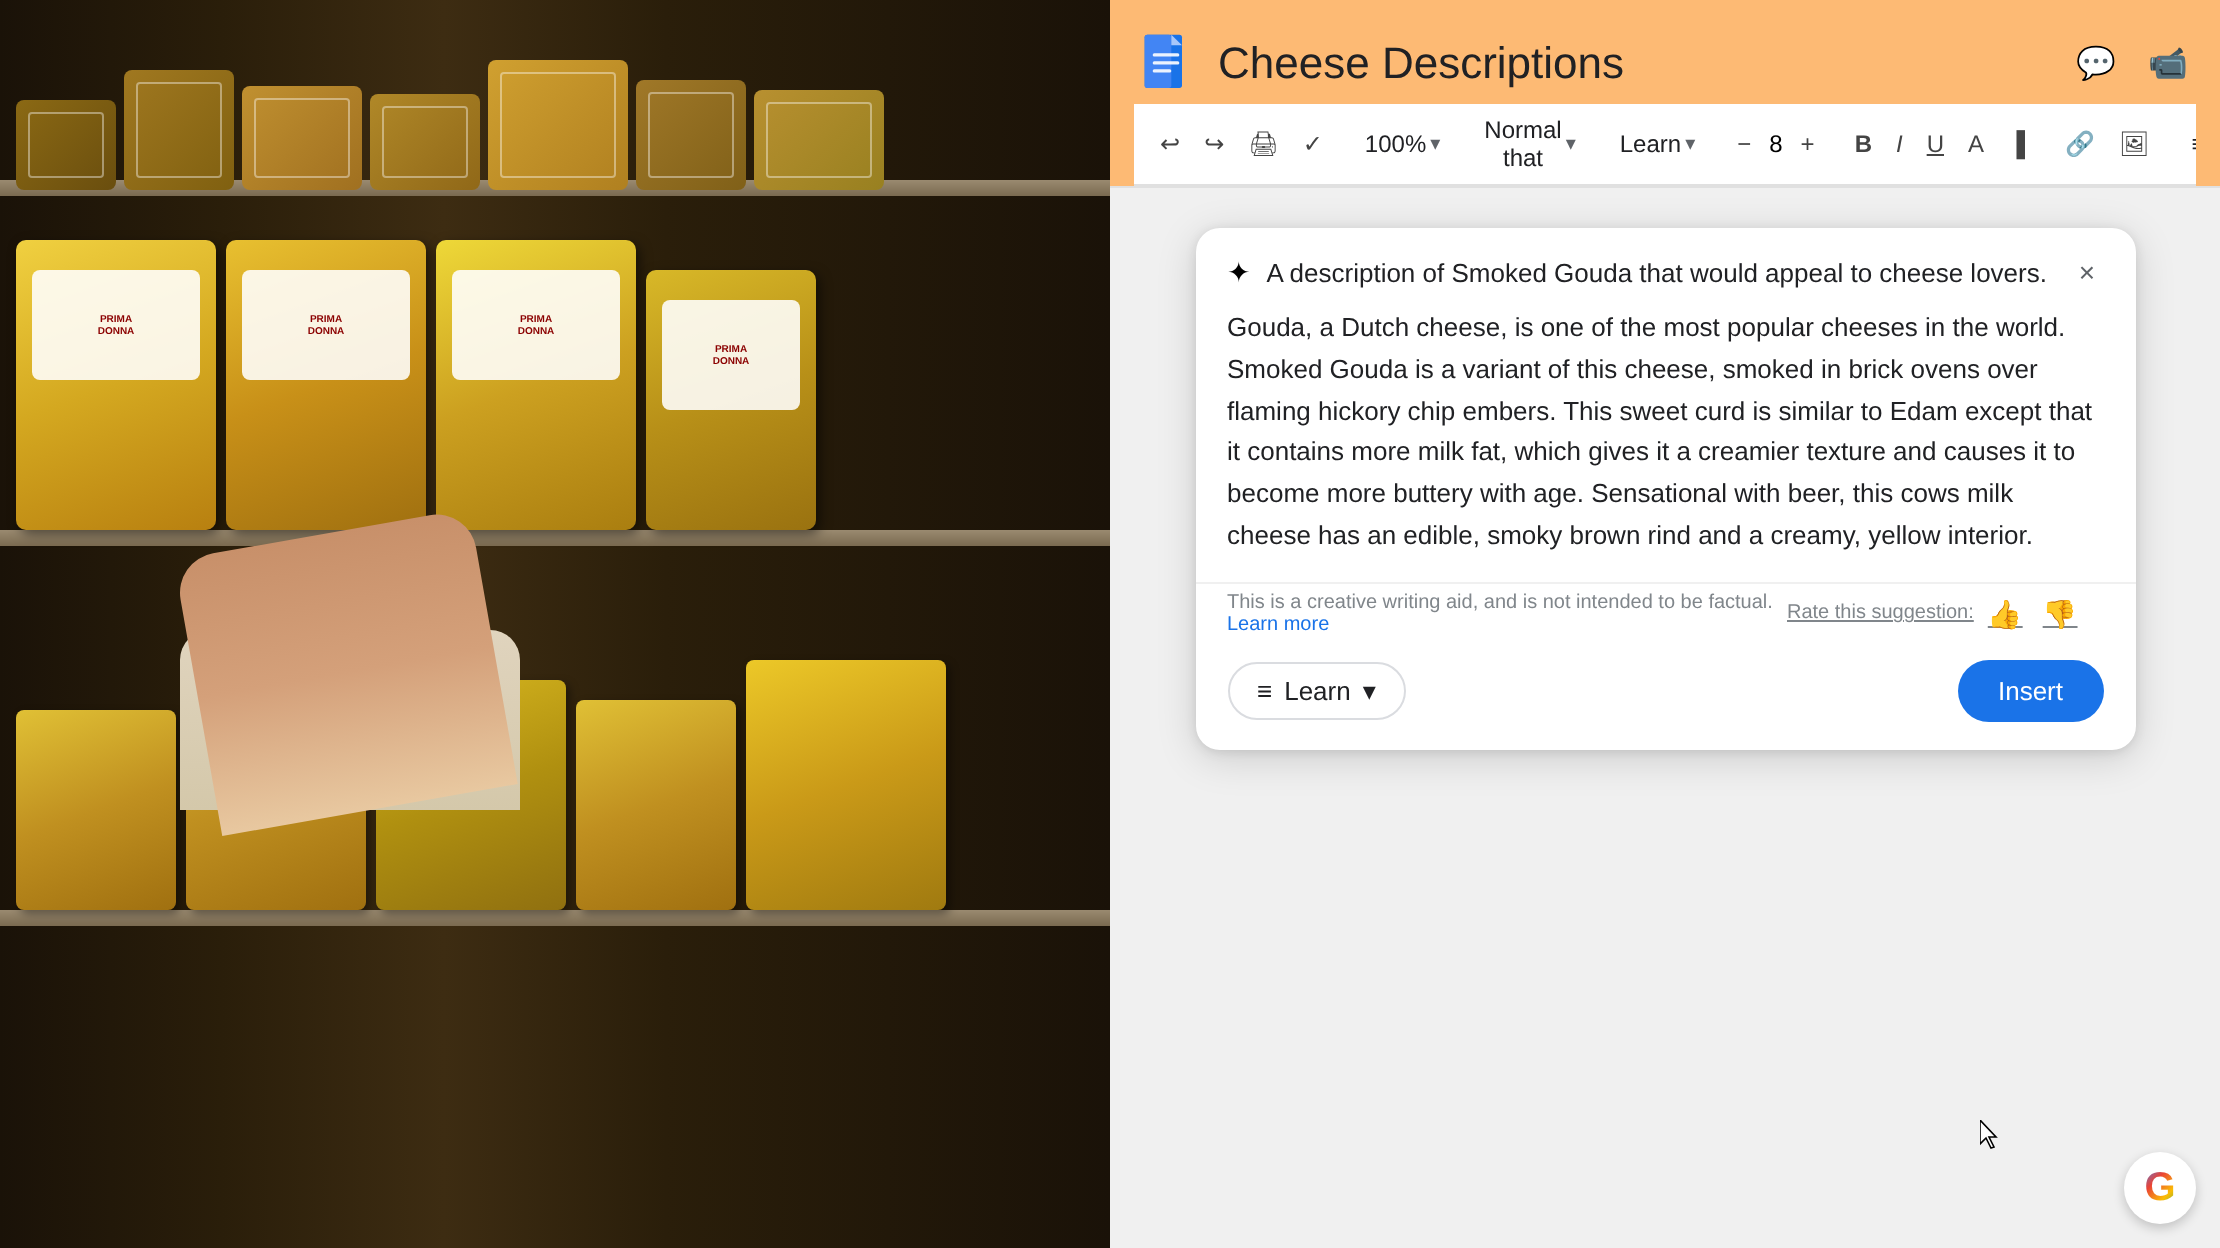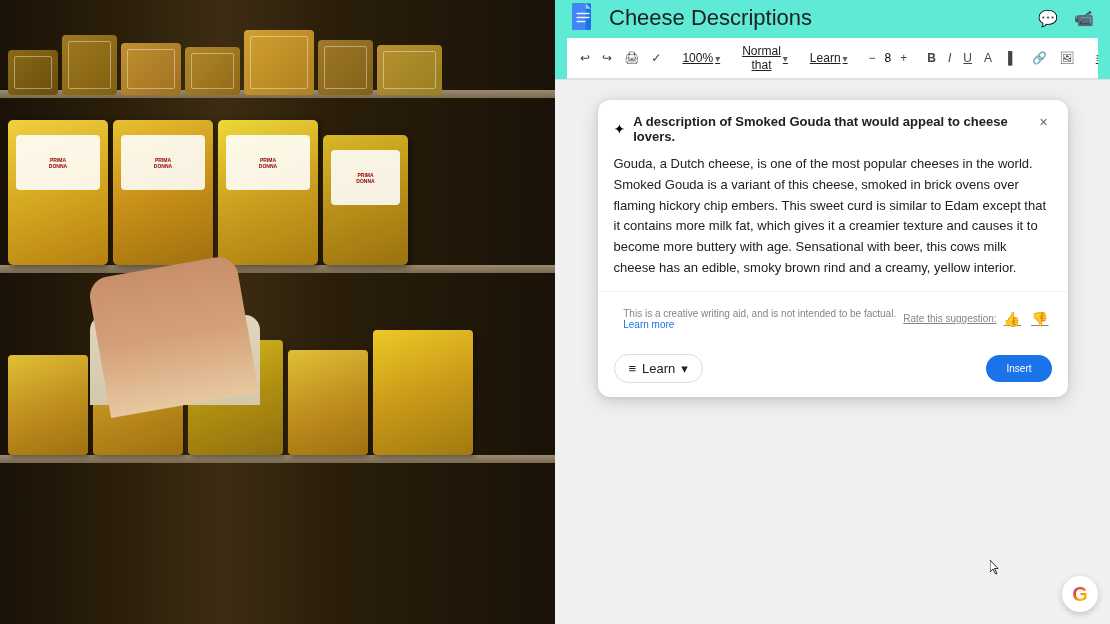--- a/index.html
+++ b/index.html
@@ -26,22 +26,22 @@
       width: 555px;
       height: 624px;
       background: #f0f0f0;
       display: flex;
       flex-direction: column;
       flex-shrink: 0;
     }
 
     
     .docs-header {
-      background: #5eead4;
-      padding: 2px 12px 0 12px;
+      background: #fdba74;
+      padding: 16px 12px 0 12px;
       border-bottom: 1px solid #e0e0e0;
     }
 
     .docs-title-row {
       display: flex;
       align-items: center;
       gap: 10px;
       margin-bottom: 4px;
     }
 
@@ -116,21 +116,20 @@
       display: flex;
       align-items: center;
       gap: 2px;
       padding: 2px 6px;
       border: none;
       background: transparent;
       cursor: pointer;
       border-radius: 3px;
       font-size: 12px;
       color: #202124;
-      text-decoration: underline;
     }
 
     .chevron-small {
       font-size: 10px;
       color: #5f6368;
     }
 
     
     .docs-body {
       flex: 1;
@@ -176,37 +175,37 @@
       gap: 8px;
       padding: 14px 16px 10px 16px;
     }
 
     .sparkle-icon {
       font-size: 14px;
     }
 
     .card-title {
       font-size: 13px;
-      font-weight: 700;
+      font-weight: 400;
       color: #202124;
     }
 
     .card-content {
       padding: 0 16px 12px 16px;
       font-size: 13px;
       line-height: 1.6;
       color: #202124;
     }
 
     .card-footer {
-      padding: 16px 16px;
+      padding: 4px 16px;
       border-top: 1px solid #f0f0f0;
       display: flex;
       align-items: center;
-      justify-content: flex-end;
+      justify-content: flex-start;
     }
 
     .disclaimer {
       font-size: 10px;
       color: #80868b;
       flex: 1;
       max-width: 280px;
     }
 
     .disclaimer a {
@@ -254,21 +253,21 @@
       font-weight: 500;
     }
 
     .insert-btn {
       padding: 8px 20px;
       background: #1a73e8;
       color: #fff;
       border: none;
       border-radius: 20px;
       cursor: pointer;
-      font-size: 10px;
+      font-size: 13px;
       font-weight: 500;
       font-family: Arial, sans-serif;
     }
 
     
     .google-logo {
       position: absolute;
       bottom: 12px;
       right: 12px;
       width: 36px;

